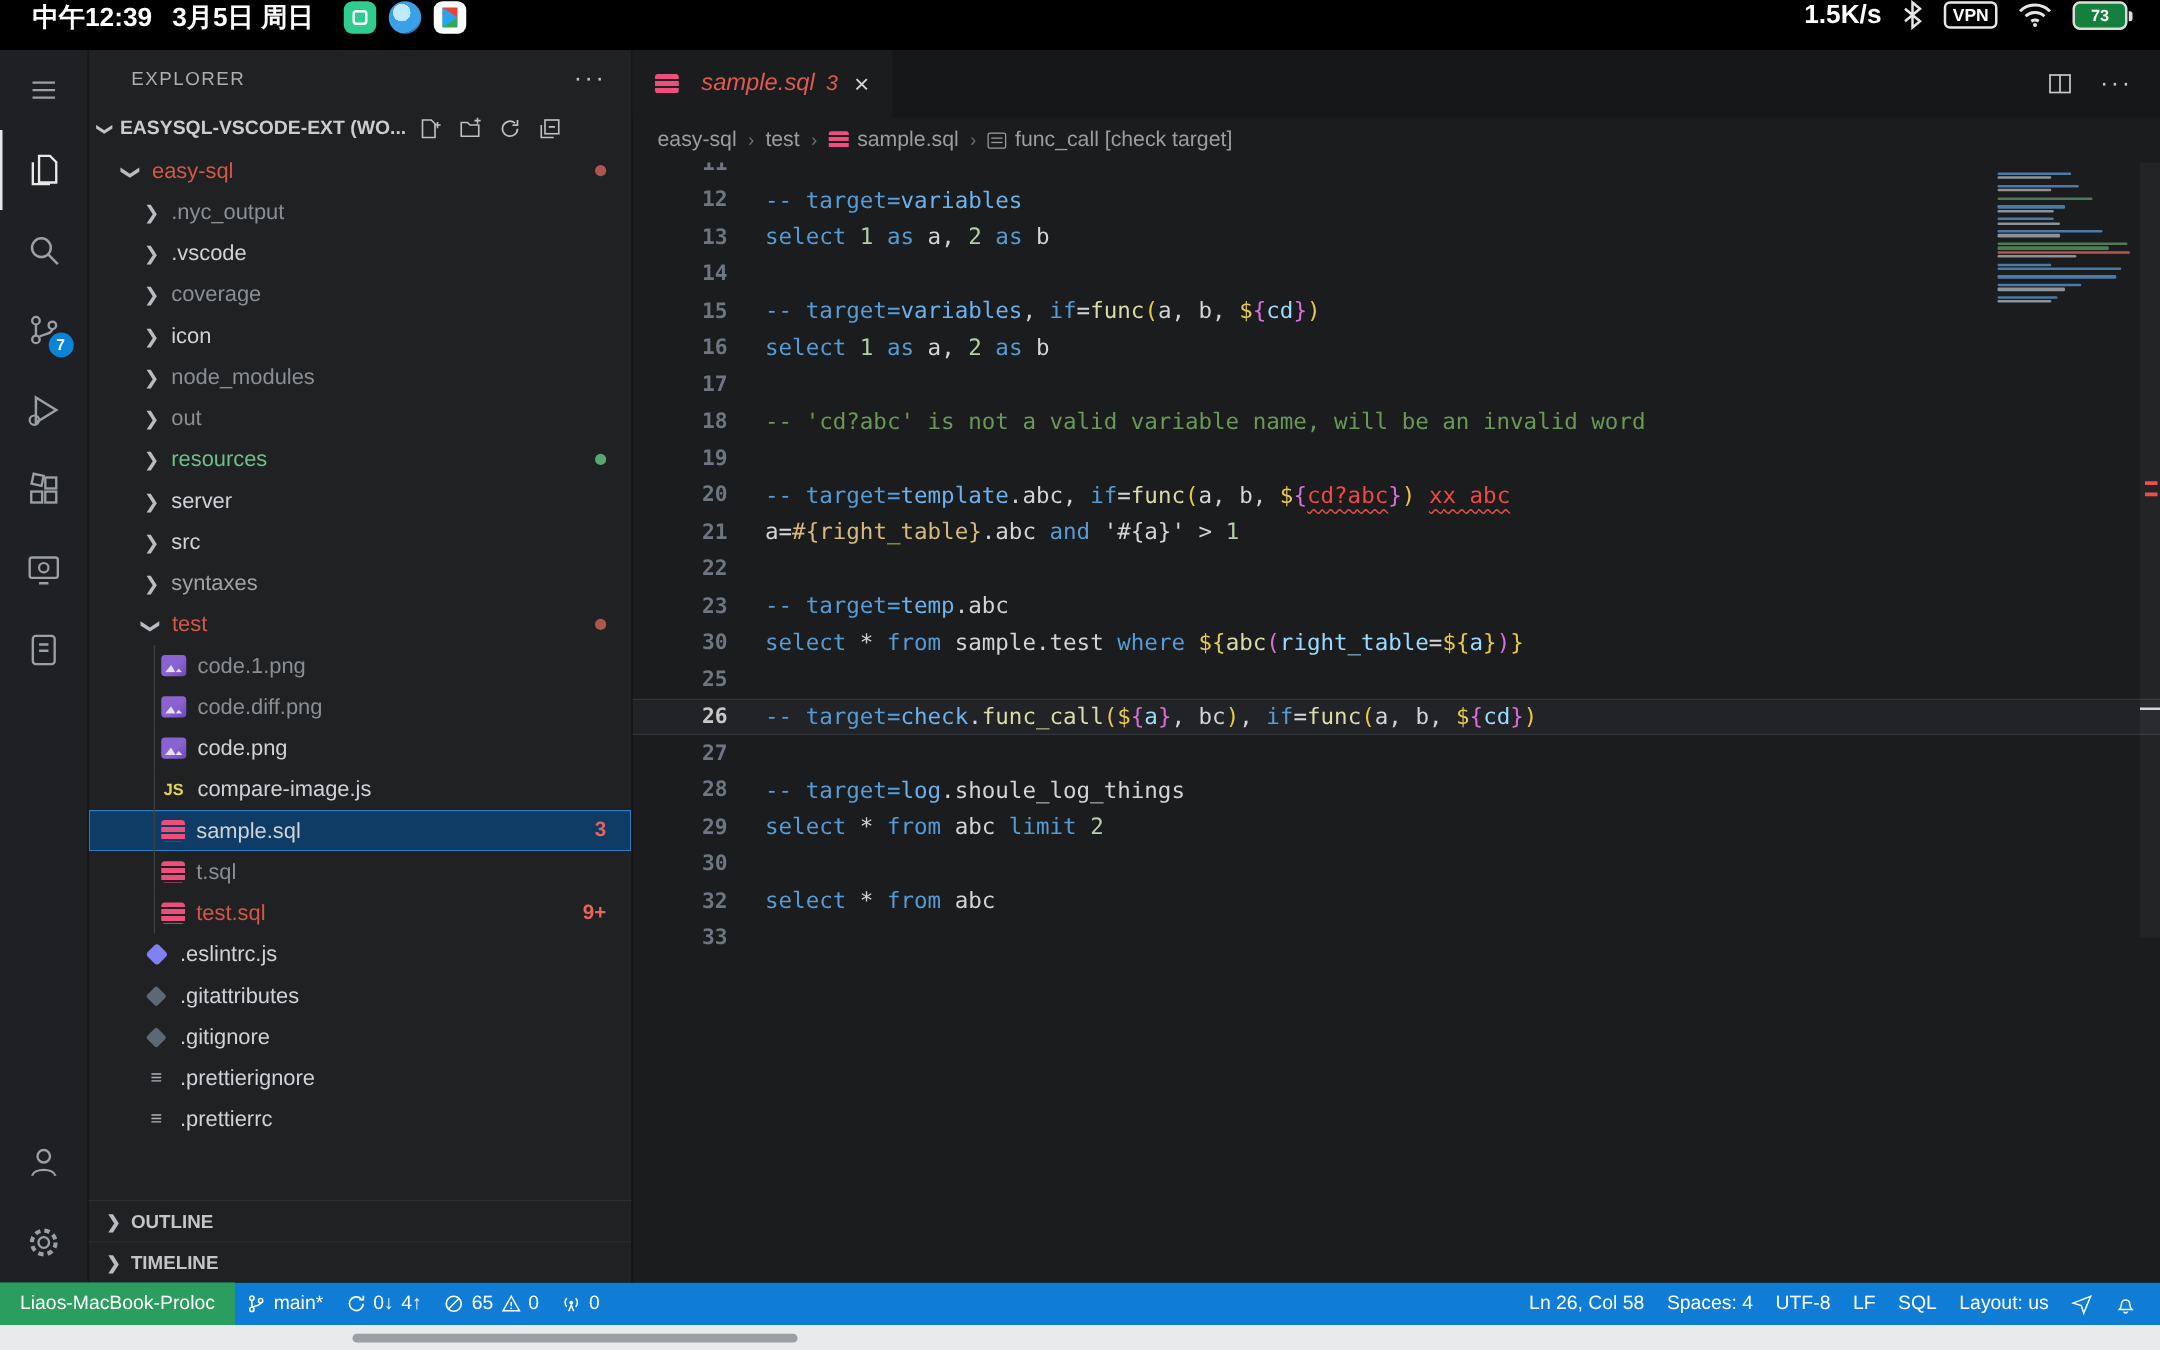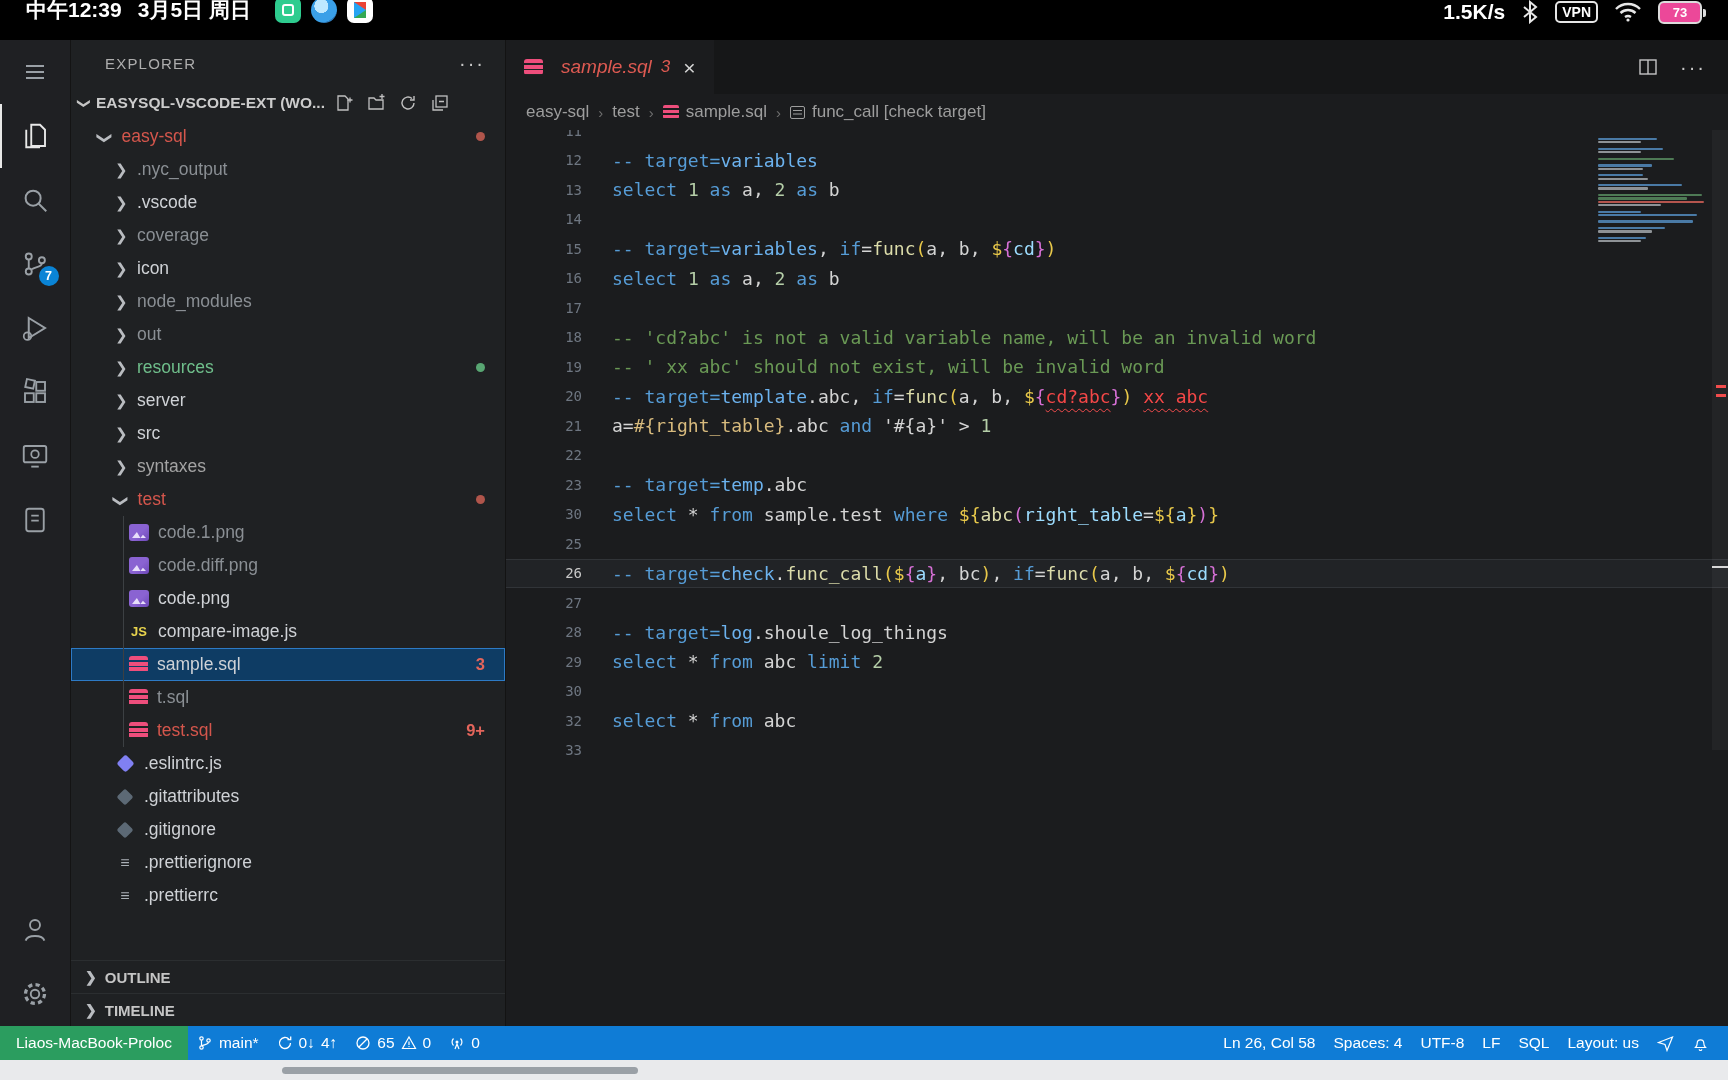--- a/index.html
+++ b/index.html
@@ -1,35 +1,35 @@
 <!DOCTYPE html>
 <html><head>
 <meta charset="utf-8">
 <style>
   html,body{margin:0;padding:0;background:#000;}
   *{box-sizing:border-box;}
   .screen{width:1728px;height:1080px;position:relative;overflow:hidden;background:#000;
           font-family:"Liberation Sans",sans-serif;color:#c9ccd1;}
 
   
-  .topbar{height:40px;display:flex;align-items:flex-end;justify-content:space-between;
-          padding:16px 26px;background:#000;color:#fff;}
+  .topbar{height:40px;display:flex;align-items:flex-start;justify-content:space-between;
+          padding:0 26px;background:#000;color:#fff;}
   .tb-left{display:flex;align-items:center;gap:16px;font-size:21px;font-weight:700;}
   .tb-apps{display:flex;align-items:center;gap:10px;margin-left:8px;}
   .app-ico{width:26px;height:26px;border-radius:7px;position:relative;}
   .app-green{background:#2ecc8f;}
   .app-green::after{content:"";position:absolute;inset:7px;border:2px solid #fff;border-radius:3px;}
   .app-globe{background:radial-gradient(circle at 40% 35%,#bfe9ff 0 30%,#3aa0e8 31% 70%,#2f7fc0 71%);border-radius:50%;}
   .app-store{background:#fff;}
   .app-store::after{content:"";position:absolute;left:7px;top:5px;border-left:12px solid #27a4f2;
         border-top:8px solid #ea4335;border-bottom:8px solid #34a853;}
   .tb-right{display:flex;align-items:center;gap:16px;font-size:21px;font-weight:600;}
   .vpn-badge{border:2px solid #e6e6e6;border-radius:5px;padding:0 5px;font-size:14px;font-weight:700;line-height:18px;}
   .battery{width:44px;height:23px;border:2px solid #dcdcdc;border-radius:6px;position:relative;
-           display:flex;align-items:center;justify-content:center;font-size:13px;font-weight:700;color:#fff;background:#ec4899;}
+           display:flex;align-items:center;justify-content:center;font-size:13px;font-weight:700;color:#fff;background:#15803d;}
   .battery::after{content:"";position:absolute;right:-6px;top:6px;width:3px;height:8px;background:#dcdcdc;border-radius:0 2px 2px 0;}
   .icon-svg{display:inline-block;vertical-align:middle;}
 
   
   .main{display:flex;height:986px;}
 
   
   .activitybar{width:71px;background:#1f2023;border-right:1px solid #141414;display:flex;flex-direction:column;align-items:center;}
   .abar-item{width:71px;height:64px;display:flex;align-items:center;justify-content:center;color:#9aa0a6;position:relative;cursor:pointer;}
   .abar-item.active{color:#e8e8e8;box-shadow:inset 2px 0 0 #e8e8e8;}
@@ -90,21 +90,21 @@
   .bc-sep{color:#6f6f6f;font-size:15px;}
   .bc-item{display:flex;align-items:center;gap:7px;cursor:pointer;}
   .bc-dbicon{width:16px;height:14px;border-radius:2px;background:repeating-linear-gradient(180deg,#ee4e7c 0 3.4px,#1b1c1e 3.4px 4.8px);}
   .bc-symicon{width:15px;height:13px;border:1.5px solid #9d9d9d;border-radius:2px;position:relative;}
   .bc-symicon::after{content:"";position:absolute;left:2px;right:2px;top:3px;height:1.5px;background:#9d9d9d;box-shadow:0 3.5px 0 #9d9d9d;}
 
   
   .code{flex:1;position:relative;overflow:hidden;font-family:"DejaVu Sans Mono",monospace;font-size:18px;}
   .codelines{margin-top:-14px;}
   .cline{height:29.5px;display:flex;align-items:center;}
-  .lnum{width:76px;text-align:right;color:#6e7681;font-size:14px;flex-shrink:0;}
+  .lnum{width:76px;text-align:right;color:#6e7681;font-size:17px;flex-shrink:0;font-weight:bold;}
   .ltext{padding-left:30px;white-space:pre;}
   .cline.current{background:rgba(120,130,140,0.08);border-top:1px solid #313438;border-bottom:1px solid #313438;}
   .cline.current .lnum{color:#c8c8c8;}
   .tk-k{color:#569cd6;} .tk-t{color:#6cb2ee;} .tk-v{color:#9cdcfe;} .tk-c{color:#6a9955;}
   .tk-f{color:#dcdcaa;} .tk-g{color:#e8c84a;} .tk-p{color:#d670d6;} .tk-w{color:#d4d4d4;}
   .tk-n{color:#b5cea8;} .tk-h{color:#d7ba7d;}
   .tk-r{color:#f44747;}
   .err{text-decoration:underline wavy #f14c4c 1px;text-underline-offset:5px;}
 
   .minimap{position:absolute;top:8px;right:22px;width:108px;}
@@ -437,21 +437,20 @@
             <div class="cline">
               <span class="lnum">17</span>
               <span class="ltext"></span>
             </div>
             <div class="cline">
               <span class="lnum">18</span>
               <span class="ltext"><span class="tk-c">-- 'cd?abc' is not a valid variable name, will be an invalid word</span></span>
             </div>
             <div class="cline">
               <span class="lnum">19</span>
-              <span class="ltext"><span class="tk-c">-- ' xx abc' should not exist, will be invalid word</span></span>
             </div>
             <div class="cline">
               <span class="lnum">20</span>
               <span class="ltext"><span class="tk-k">-- target=</span><span class="tk-t">template</span><span class="tk-w">.abc, </span><span class="tk-k">if</span><span class="tk-w">=</span><span class="tk-f">func</span><span class="tk-g">(</span><span class="tk-w">a, b, </span><span class="tk-g">$</span><span class="tk-p">{</span><span class="tk-r err">cd?abc</span><span class="tk-p">}</span><span class="tk-g">)</span><span class="tk-w"> </span><span class="tk-r err">xx abc</span></span>
             </div>
             <div class="cline">
               <span class="lnum">21</span>
               <span class="ltext"><span class="tk-w">a=</span><span class="tk-h">#{right_table}</span><span class="tk-w">.abc </span><span class="tk-k">and</span><span class="tk-w"> '#{a}' </span><span class="tk-w">&gt; </span><span class="tk-n">1</span></span>
             </div>
             <div class="cline">

